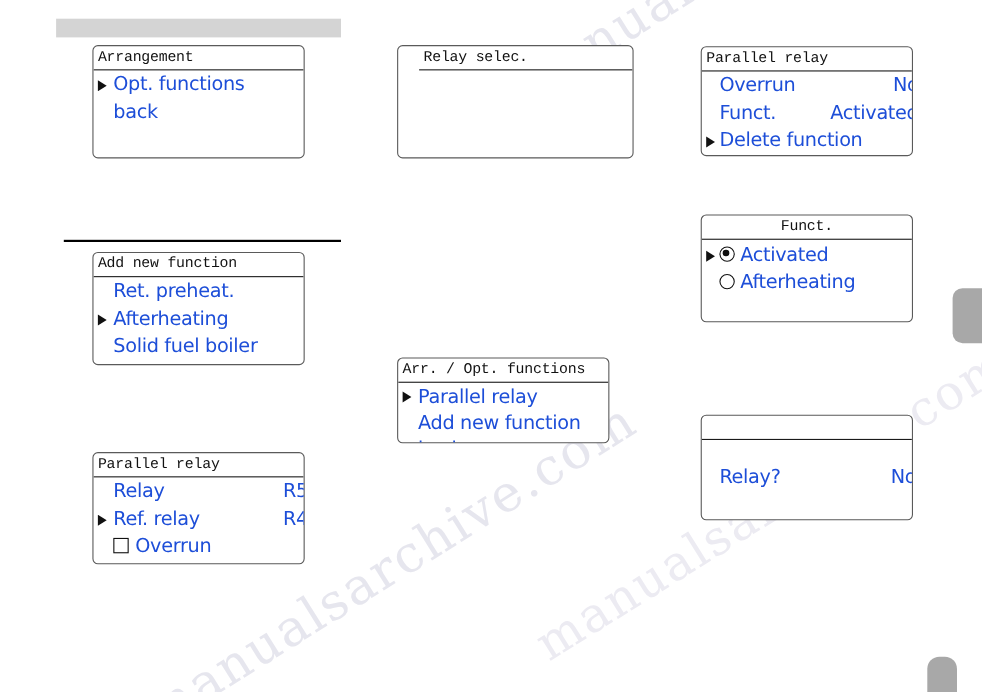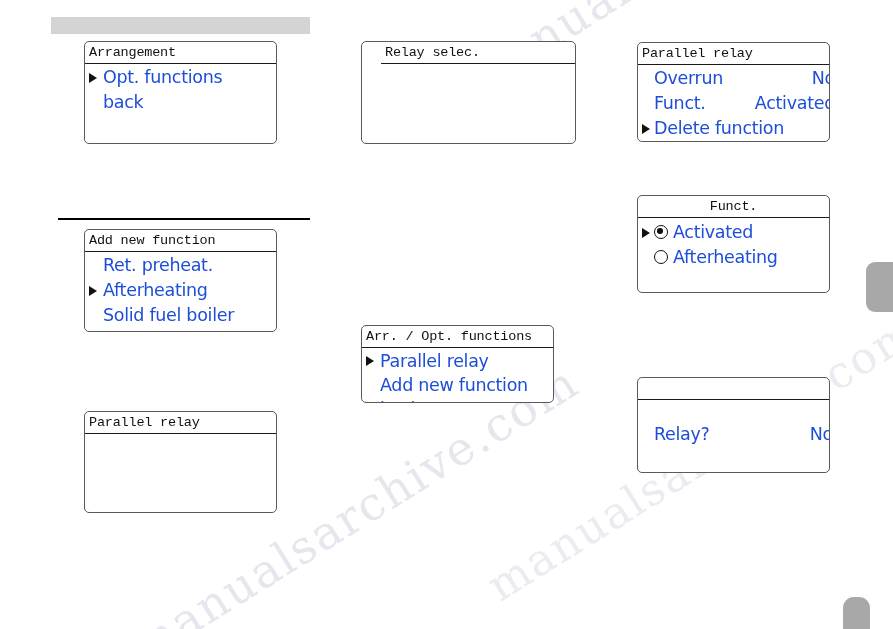--- a/index.html
+++ b/index.html
@@ -338,13 +338,27 @@
       <span class="label">Add new function</span>
     </div>
     <div class="row">
       <span class="label">back</span>
     </div>
   </div>
 </div>
 
 <div class="lcd" id="panel-parallel-relay-bottom">
   <div class="lcd-title">Parallel relay</div>
+  <div class="lcd-body">
+    <div class="row">
+      <span class="label">Relay</span>
+      <span class="value">R5</span>
+    </div>
+    <div class="row">
+      <span class="cursor"></span>
+      <span class="label">Ref. relay</span>
+      <span class="value">R4</span>
+    </div>
+    <div class="row">
+      <span class="chk-box"></span><span class="label">Overrun</span>
+    </div>
+  </div>
 </div>
 
 </body></html>

